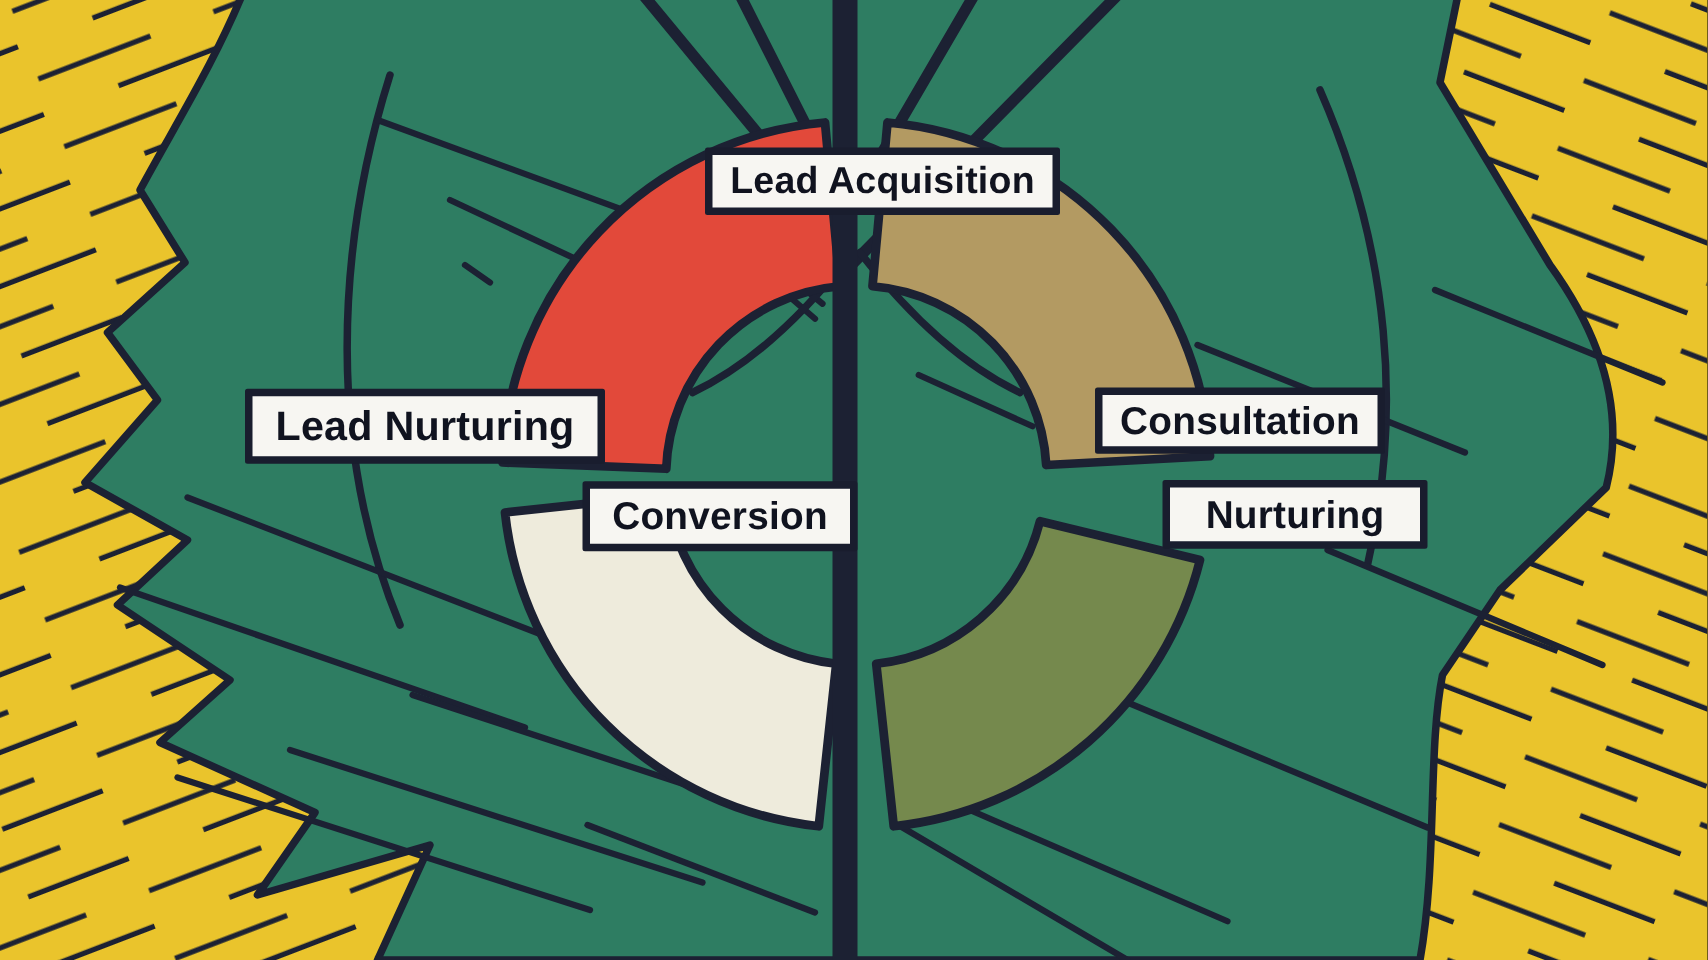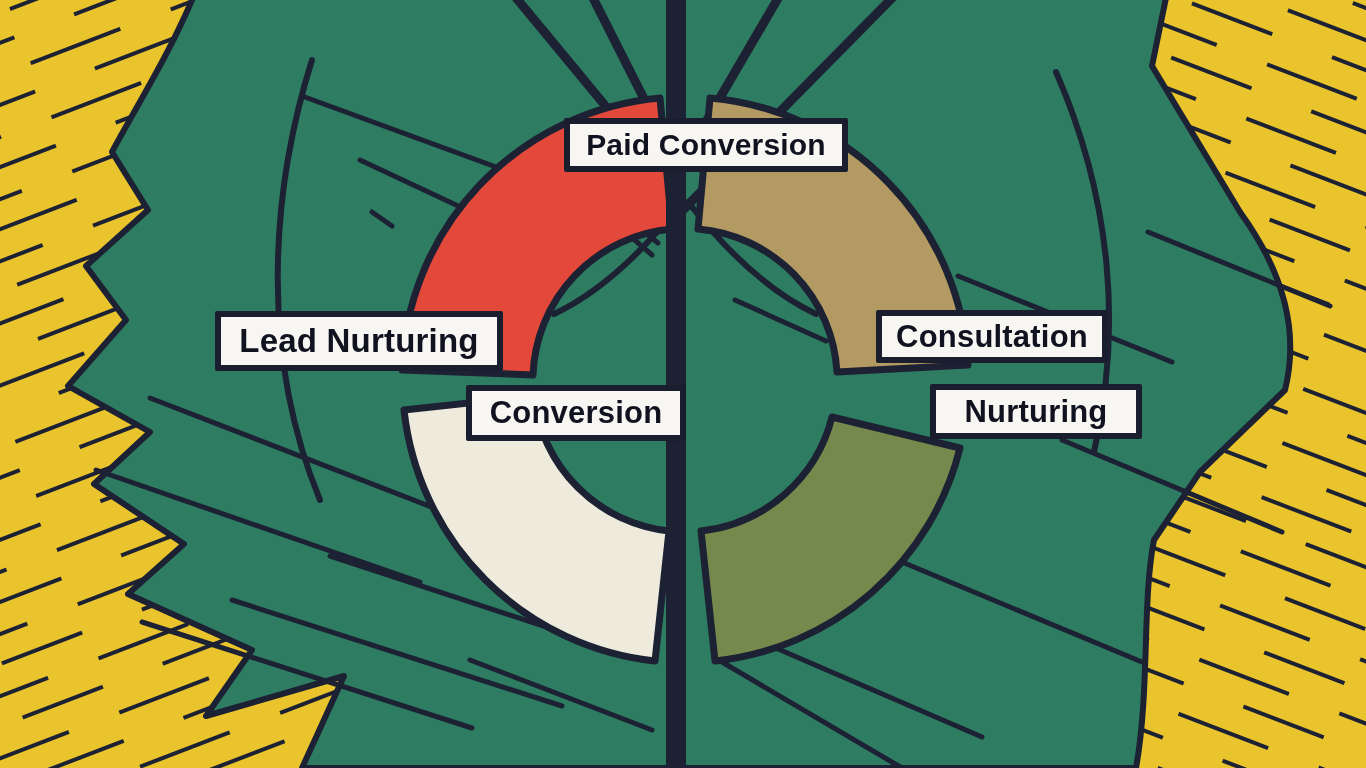--- a/index.html
+++ b/index.html
@@ -16,21 +16,21 @@
     background:#f7f6f2;
     border:6px solid #191d2e;
     border-radius:2px;
     color:#10131f;
     display:flex;align-items:center;justify-content:center;
     font-weight:700;
     white-space:nowrap;
     letter-spacing:0.2px;
   }
   #lbl-paid   {left:564px;top:118px;width:284px;height:54px;font-size:30px;}
-  #lbl-lead   {left:196px;top:311px;width:288px;height:60px;font-size:33px;margin-left:19px;}
+  #lbl-lead   {left:196px;top:311px;width:288px;height:60px;font-size:33px;}
   #lbl-consult{left:876px;top:310px;width:232px;height:53px;font-size:31px;}
   #lbl-conv   {left:466px;top:385px;width:220px;height:56px;font-size:31px;}
   #lbl-ret    {left:930px;top:384px;width:212px;height:55px;font-size:31px;}
 </style>
 </head>
 <body>
 
 <div id="canvas">
 
   <svg id="scene" width="1366" height="768" viewBox="0 0 1366 768">
@@ -104,21 +104,21 @@
     <g stroke="#1c2133" stroke-width="7" stroke-linejoin="round">
       <path d="M660,98 A283,283 0 0 0 402,370 L533,375 A152,152 0 0 1 672,229 Z" fill="#e2493a"></path>
       <path d="M710,98 A283,283 0 0 1 968,365 L837,372 A152,152 0 0 0 698,229 Z" fill="#b39a62"></path>
       <path d="M960,448 A283,283 0 0 1 715,661 L701,531 A152,152 0 0 0 832,417 Z" fill="#75894d"></path>
       <path d="M655,661 A283,283 0 0 1 404,410 L534,396 A152,152 0 0 0 669,531 Z" fill="#eeebdc"></path>
     </g>
 
     <rect x="666" y="-12" width="20" height="792" fill="#1c2133"></rect>
   </svg>
 
-  <div class="label" id="lbl-paid">Paid Conversion</div>
+  <div class="label" id="lbl-paid">Lead Acquisition</div>
 
   <div class="label" id="lbl-lead">Lead Nurturing</div>
 
   <div class="label" id="lbl-consult">Consultation</div>
 
   <div class="label" id="lbl-conv">Conversion</div>
 
   <div class="label" id="lbl-ret">Nurturing</div>
 </div>
 

